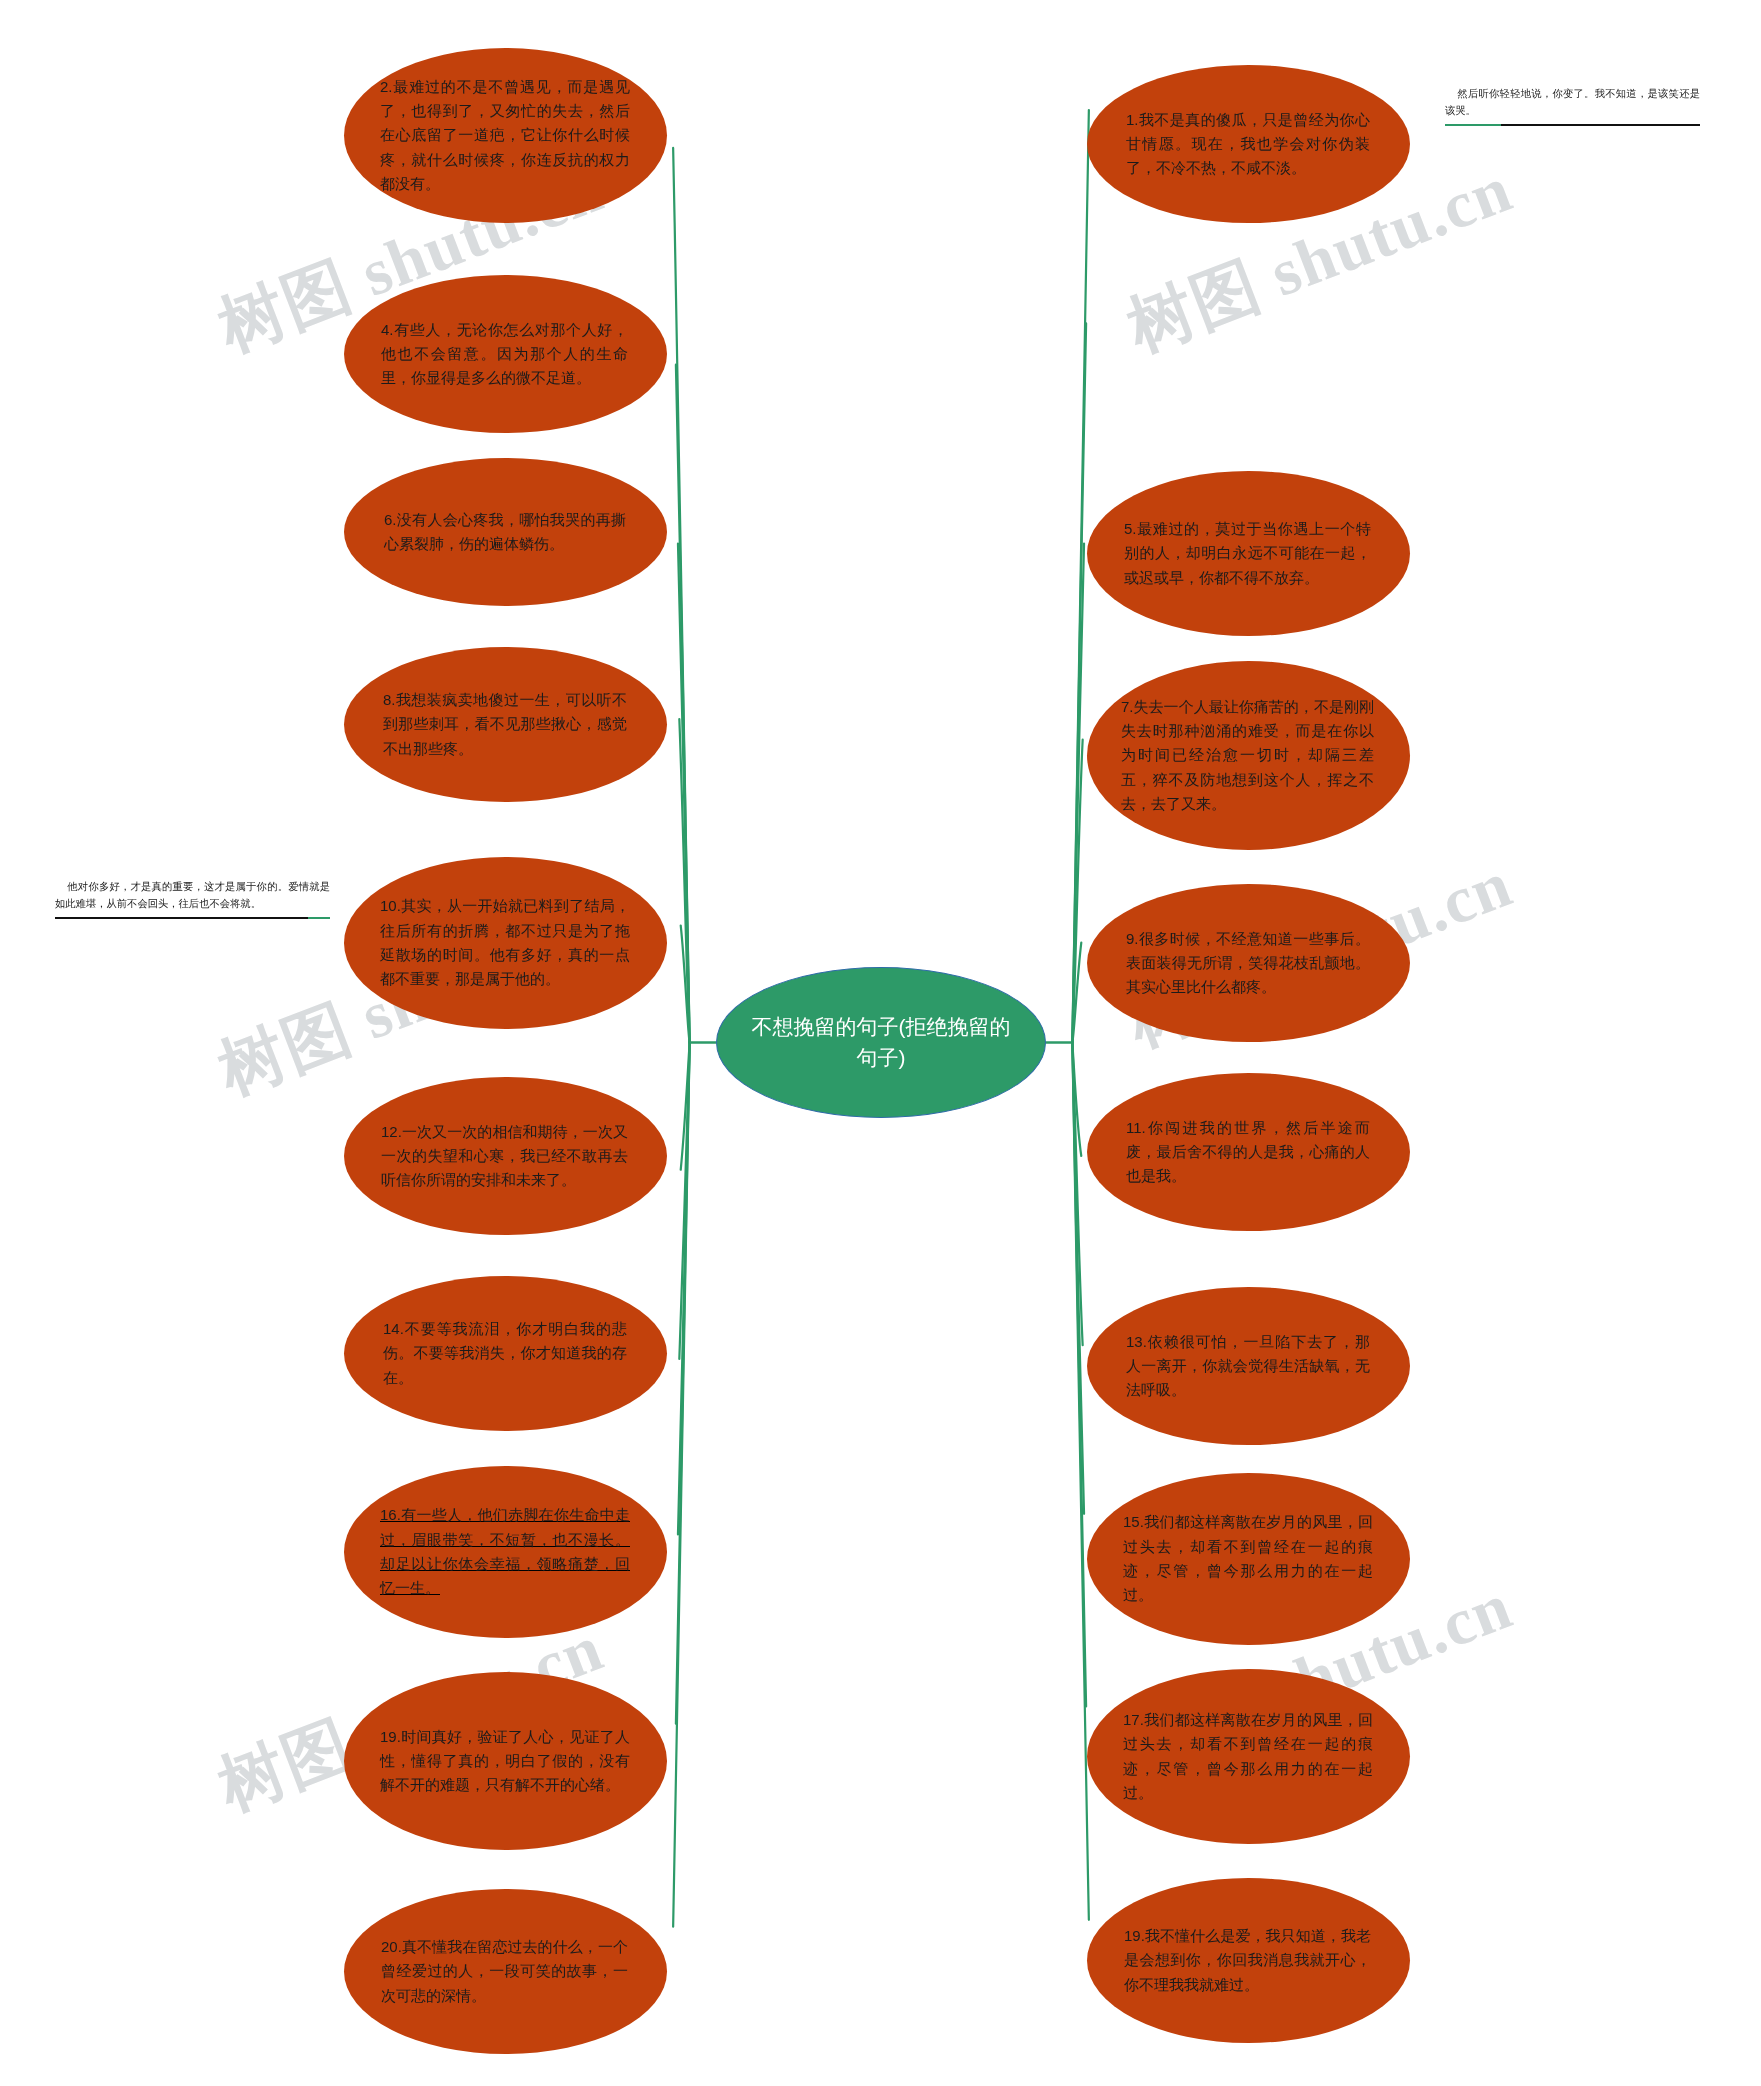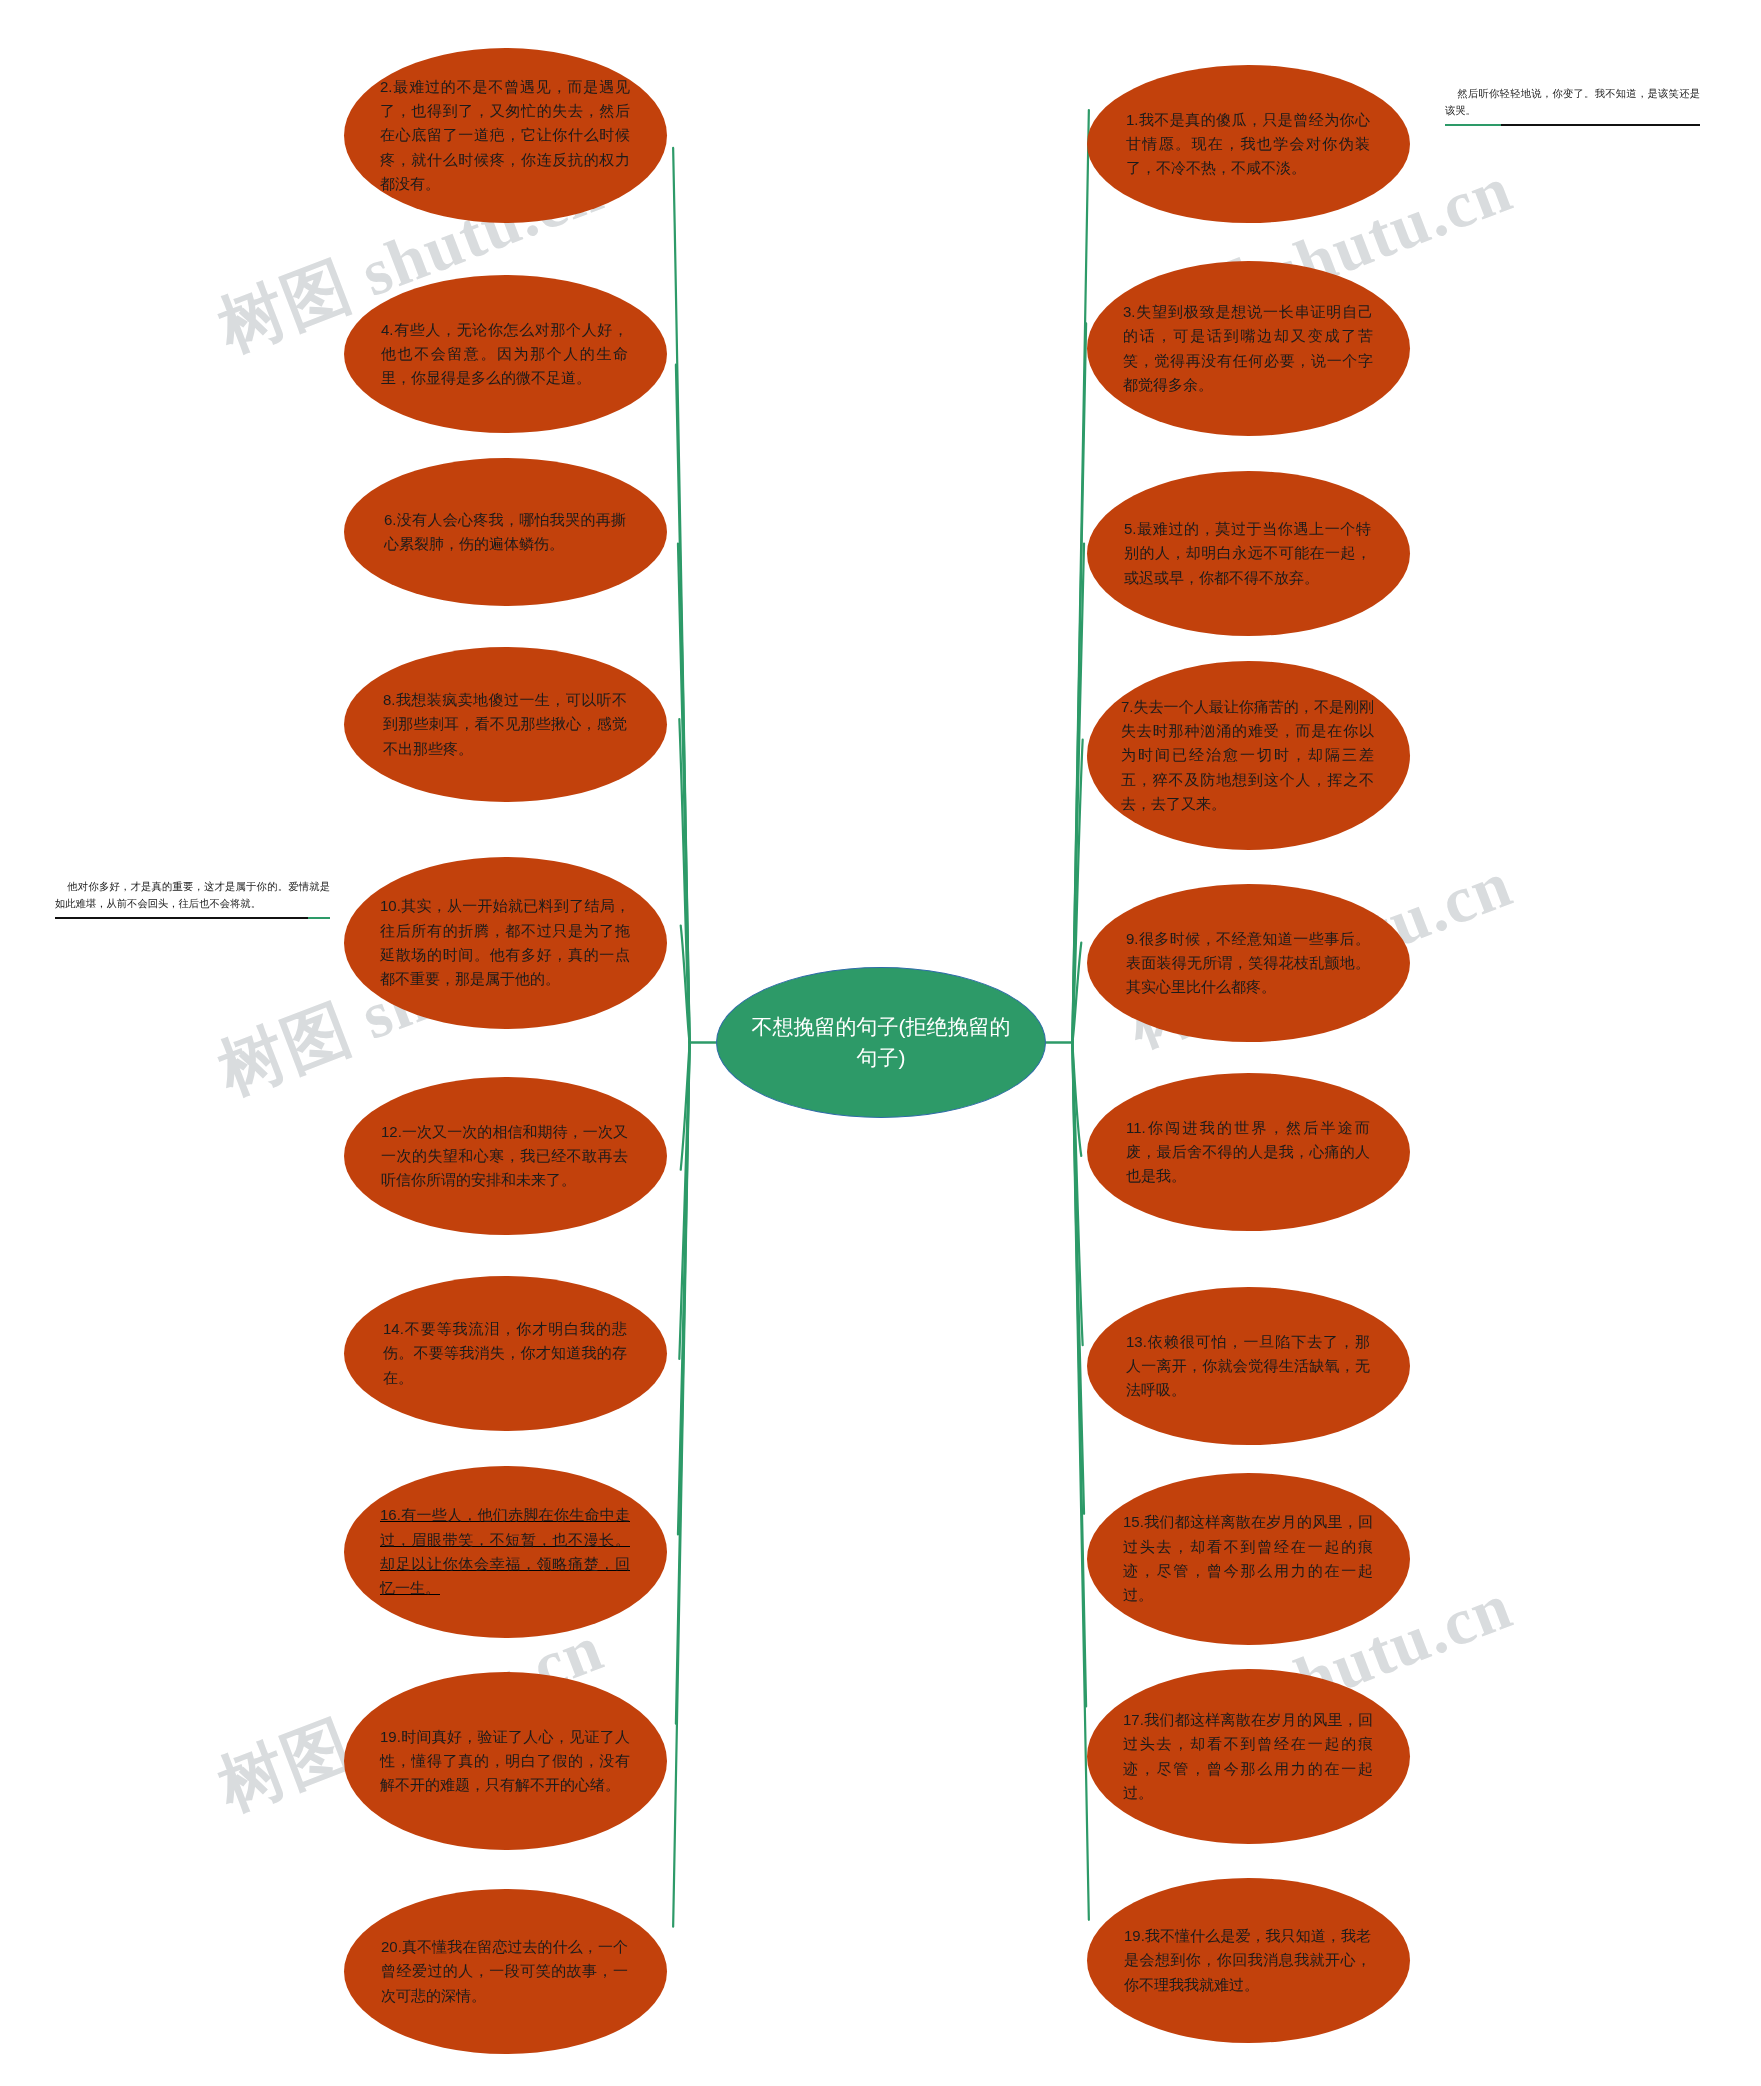--- a/index.html
+++ b/index.html
@@ -179,23 +179,20 @@
   </div>
 
   <div class="center-node" style="left:716px;top:967px;width:330px;height:151px;">
     <div class="ctxt">不想挽留的句子(拒绝挽留的句子)</div>
   </div>
 
   <div class="node" style="left:1087px;top:65px;width:323px;height:158px;">
     <div class="txt" style="padding:0 40px 0 39px;">1.我不是真的傻瓜，只是曾经为你心甘情愿。现在，我也学会对你伪装了，不冷不热，不咸不淡。</div>
   </div>
 
-  <div class="node" style="left:1087px;top:261px;width:323px;height:175px;">
-    <div class="txt" style="padding:0 37px 0 36px;">3.失望到极致是想说一长串证明自己的话，可是话到嘴边却又变成了苦笑，觉得再没有任何必要，说一个字都觉得多余。</div>
-  </div>
 
   <div class="node" style="left:1087px;top:471px;width:323px;height:165px;">
     <div class="txt" style="padding:0 39px 0 37px;">5.最难过的，莫过于当你遇上一个特别的人，却明白永远不可能在一起，或迟或早，你都不得不放弃。</div>
   </div>
 
   <div class="node" style="left:1087px;top:661px;width:323px;height:189px;">
     <div class="txt" style="padding:0 36px 0 34px;">7.失去一个人最让你痛苦的，不是刚刚失去时那种汹涌的难受，而是在你以为时间已经治愈一切时，却隔三差五，猝不及防地想到这个人，挥之不去，去了又来。</div>
   </div>
 
   <div class="node" style="left:1087px;top:884px;width:323px;height:158px;">

